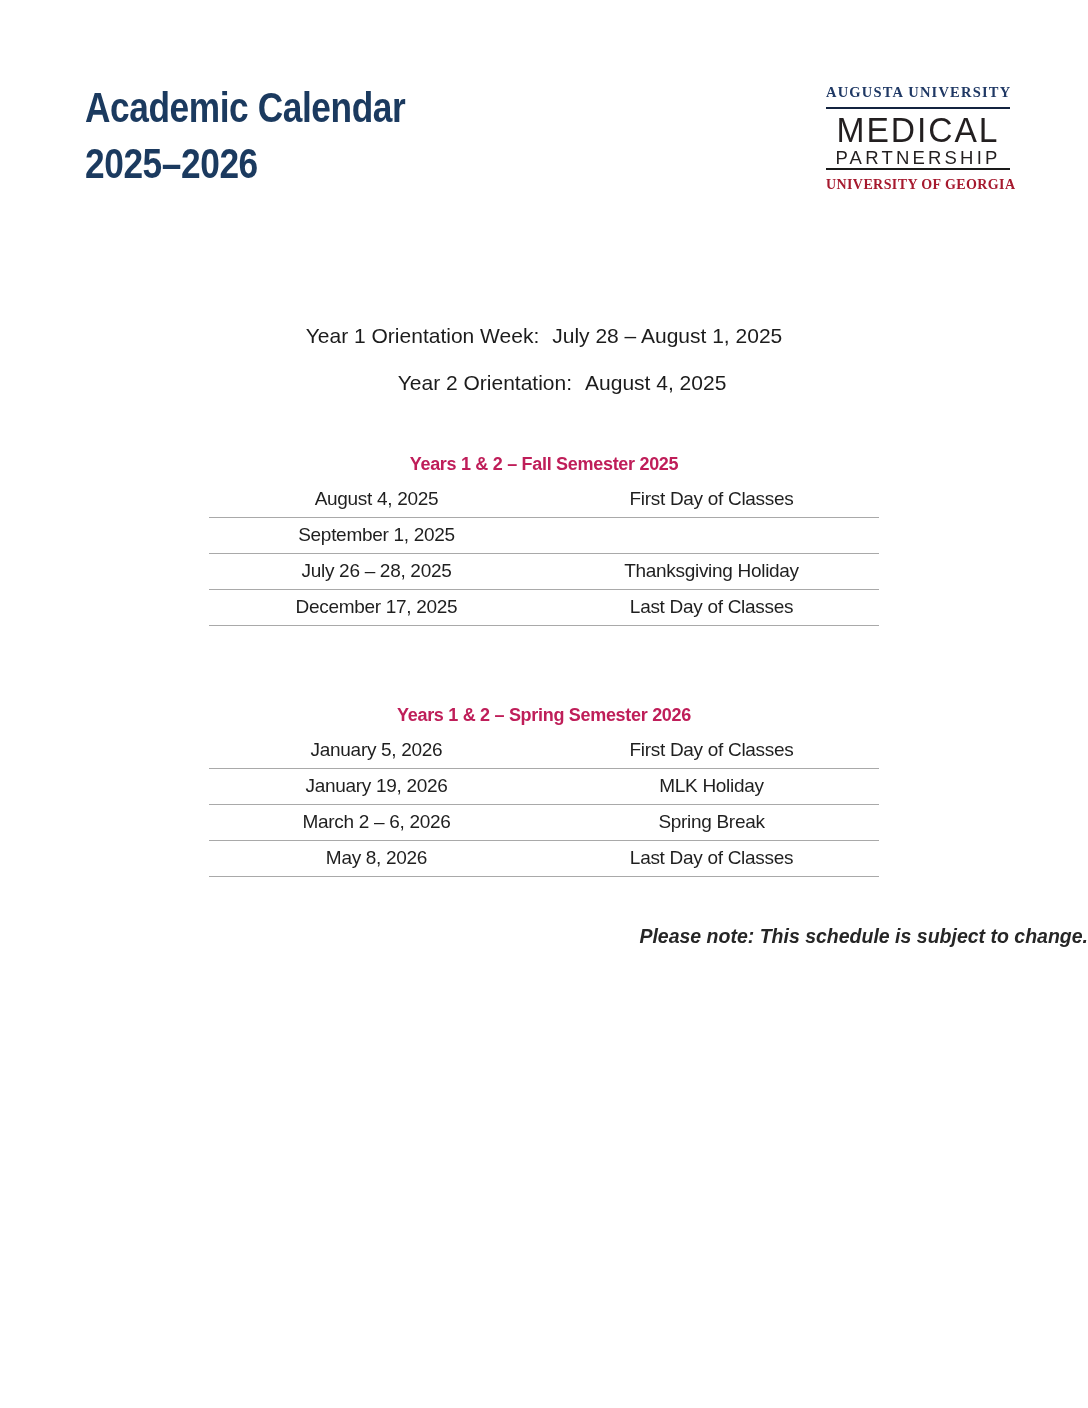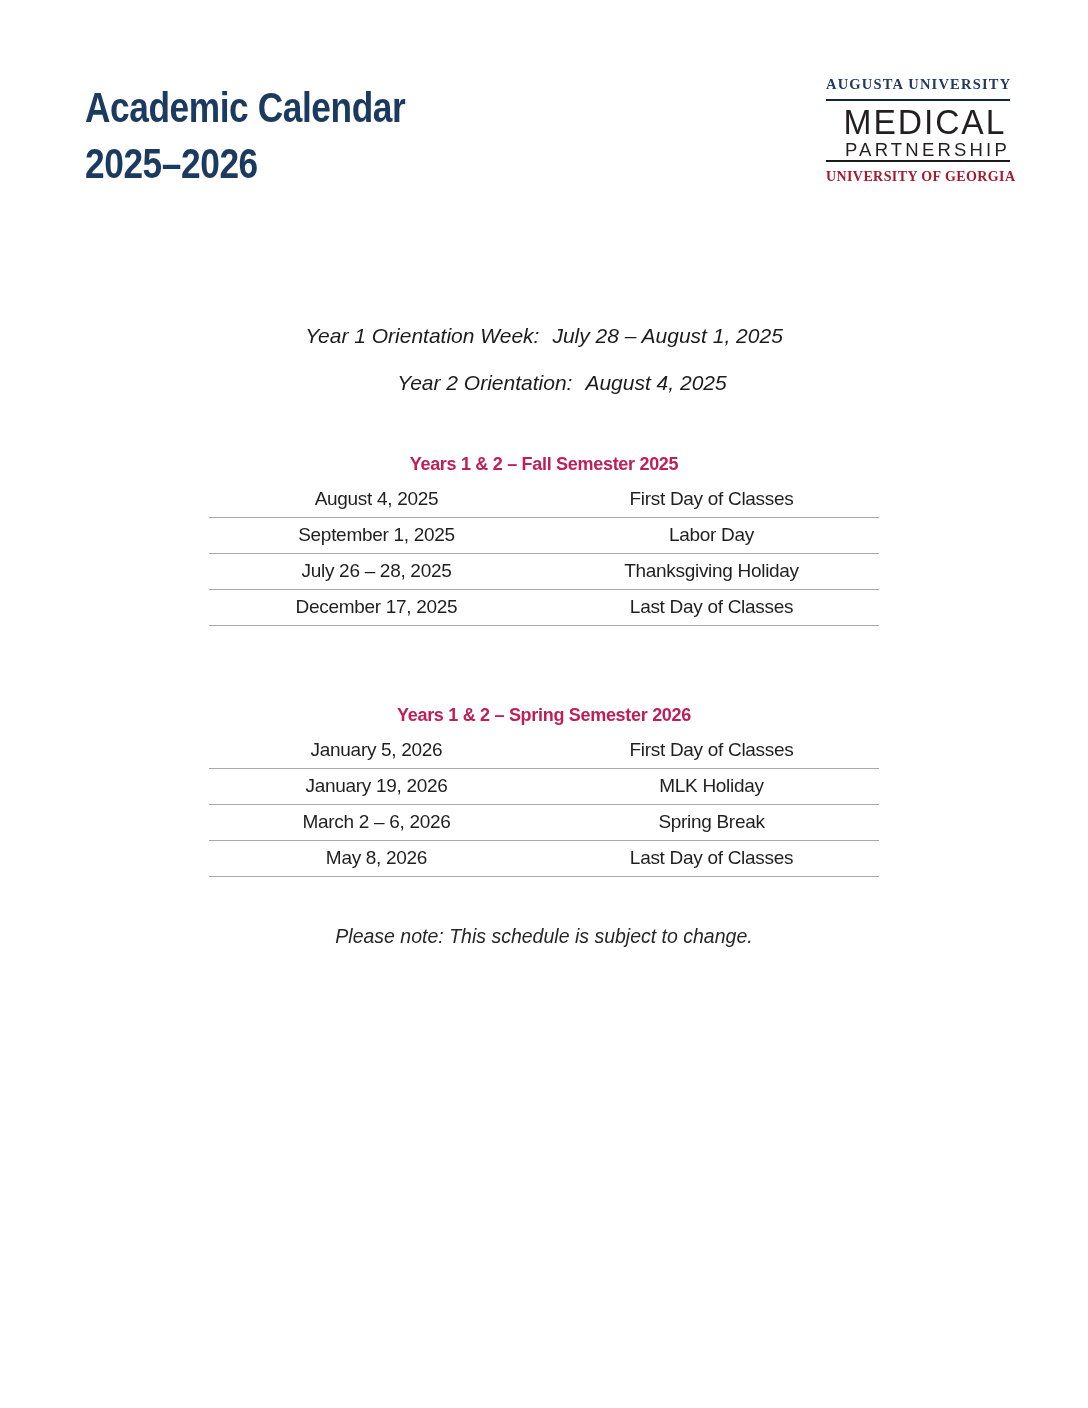--- a/index.html
+++ b/index.html
@@ -34,23 +34,23 @@
     color:var(--title_navy);
     line-height:1.33;
     letter-spacing:-0.5px;
     transform:scaleX(0.84);
     transform-origin:left top;
     white-space:nowrap;
   }
   
   .logo{
     position:absolute;
-    left:826px; top:64px;
+    left:826px; top:72px;
     width:184px;
-    text-align:right;
+    text-align:center;
   }
   .logo-school{
     font-family:"Liberation Serif","DejaVu Serif",serif;
     font-weight:bold;
     font-size:14.5px;
     letter-spacing:1.2px;
     color:var(--logo_navy);
     padding-bottom:6px;
     border-bottom:2px solid #13233f;
     white-space:nowrap;
@@ -86,21 +86,20 @@
     white-space:nowrap;
   }
   
   .orientation{
     position:absolute;
     left:0; top:312px;
     width:100%;
     text-align:center;
     font-size:21px;
     color:var(--body_text);
-    font-style:italic;
   }
   .orientation .o-line{white-space:nowrap;}
   .orientation .o-line + .o-line{margin-top:23px;padding-left:36px;}
   .orientation .o-value{margin-left:13px;}
   
   .semester{
     position:absolute;
     left:209px;
     width:670px;
   }
@@ -127,24 +126,25 @@
     font-size:19px;
     letter-spacing:-0.3px;
     color:#1f1f1f;
     white-space:nowrap;
   }
   
   .note{
     position:absolute;
     left:0; top:913px;
     width:100%;
-    text-align:center;
+    text-align:right;
     font-style:italic;
     font-size:19.5px;
     color:#262626;
+    font-weight:bold;
   }
 </style>
 </head>
 <body>
 
 <div class="page">
 
   <div class="doc-title">
     <div>Academic Calendar</div>
     <div>2025–2026</div>
@@ -168,21 +168,20 @@
 
   <div class="semester fall">
     <h2>Years 1 &amp; 2 – Fall Semester 2025</h2>
     <div class="cal-table">
       <div class="cal-row">
         <div class="cal-cell">August 4, 2025</div>
         <div class="cal-cell">First Day of Classes</div>
       </div>
       <div class="cal-row">
         <div class="cal-cell">September 1, 2025</div>
-        <div class="cal-cell">Labor Day</div>
       </div>
       <div class="cal-row">
         <div class="cal-cell">July 26 – 28, 2025</div>
         <div class="cal-cell">Thanksgiving Holiday</div>
       </div>
       <div class="cal-row">
         <div class="cal-cell">December 17, 2025</div>
         <div class="cal-cell">Last Day of Classes</div>
       </div>
     </div>

